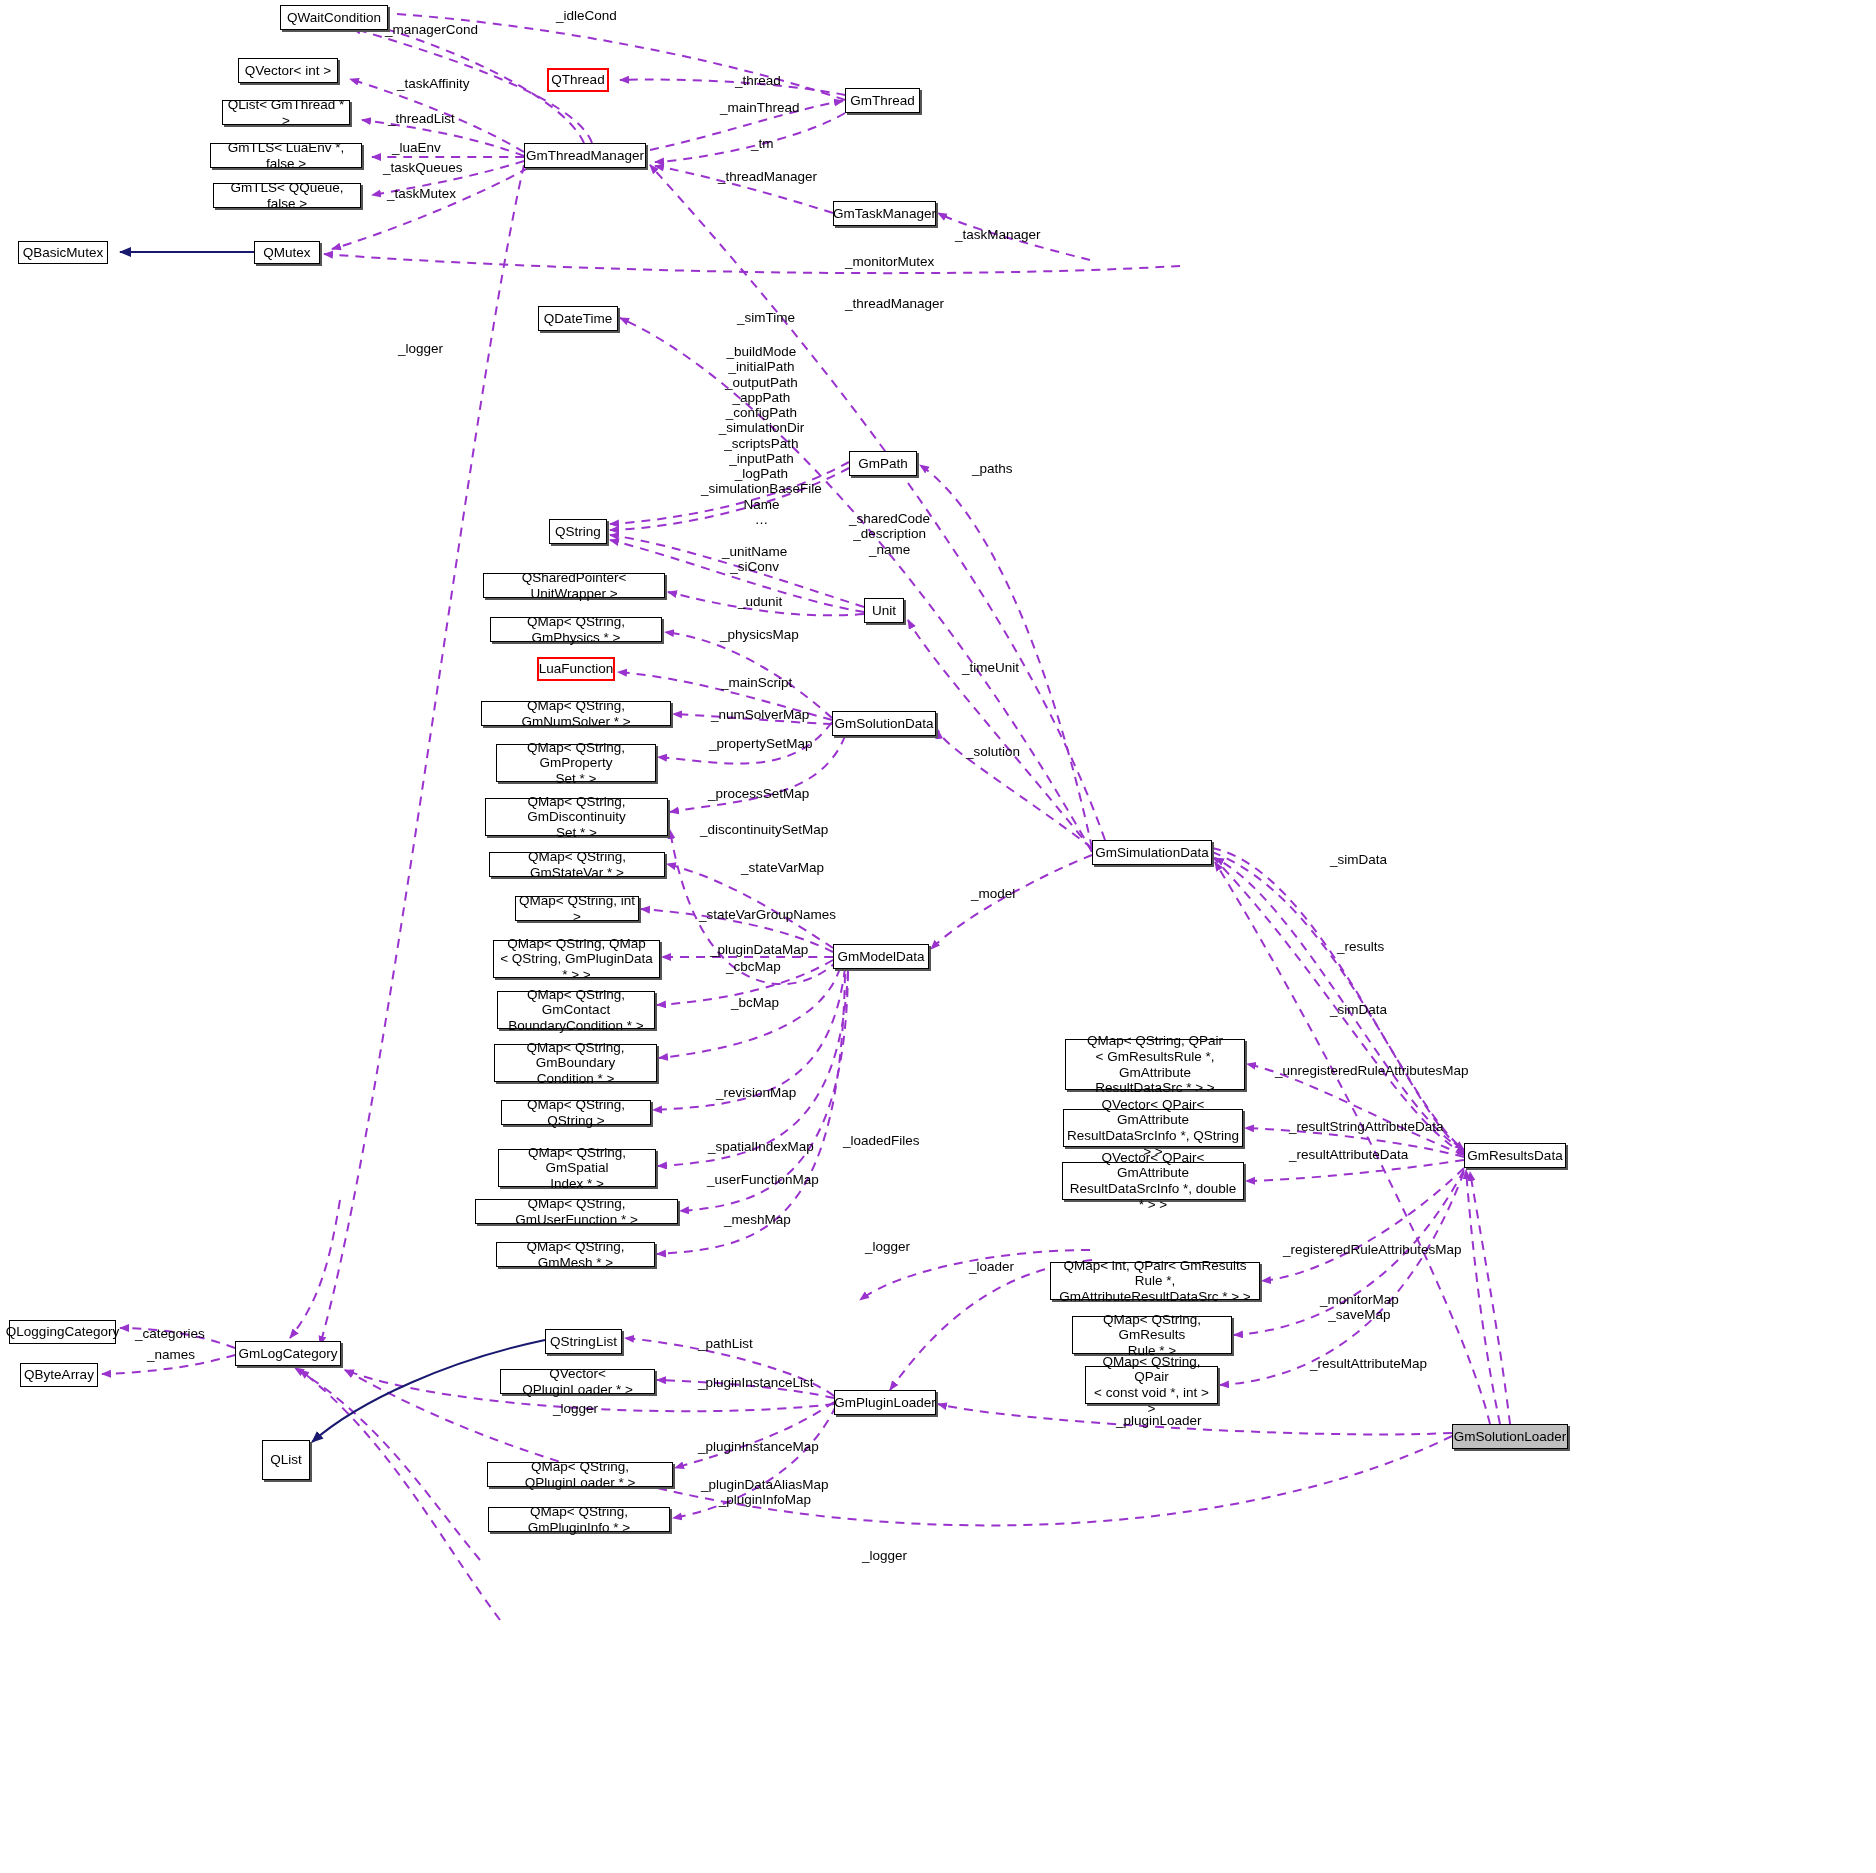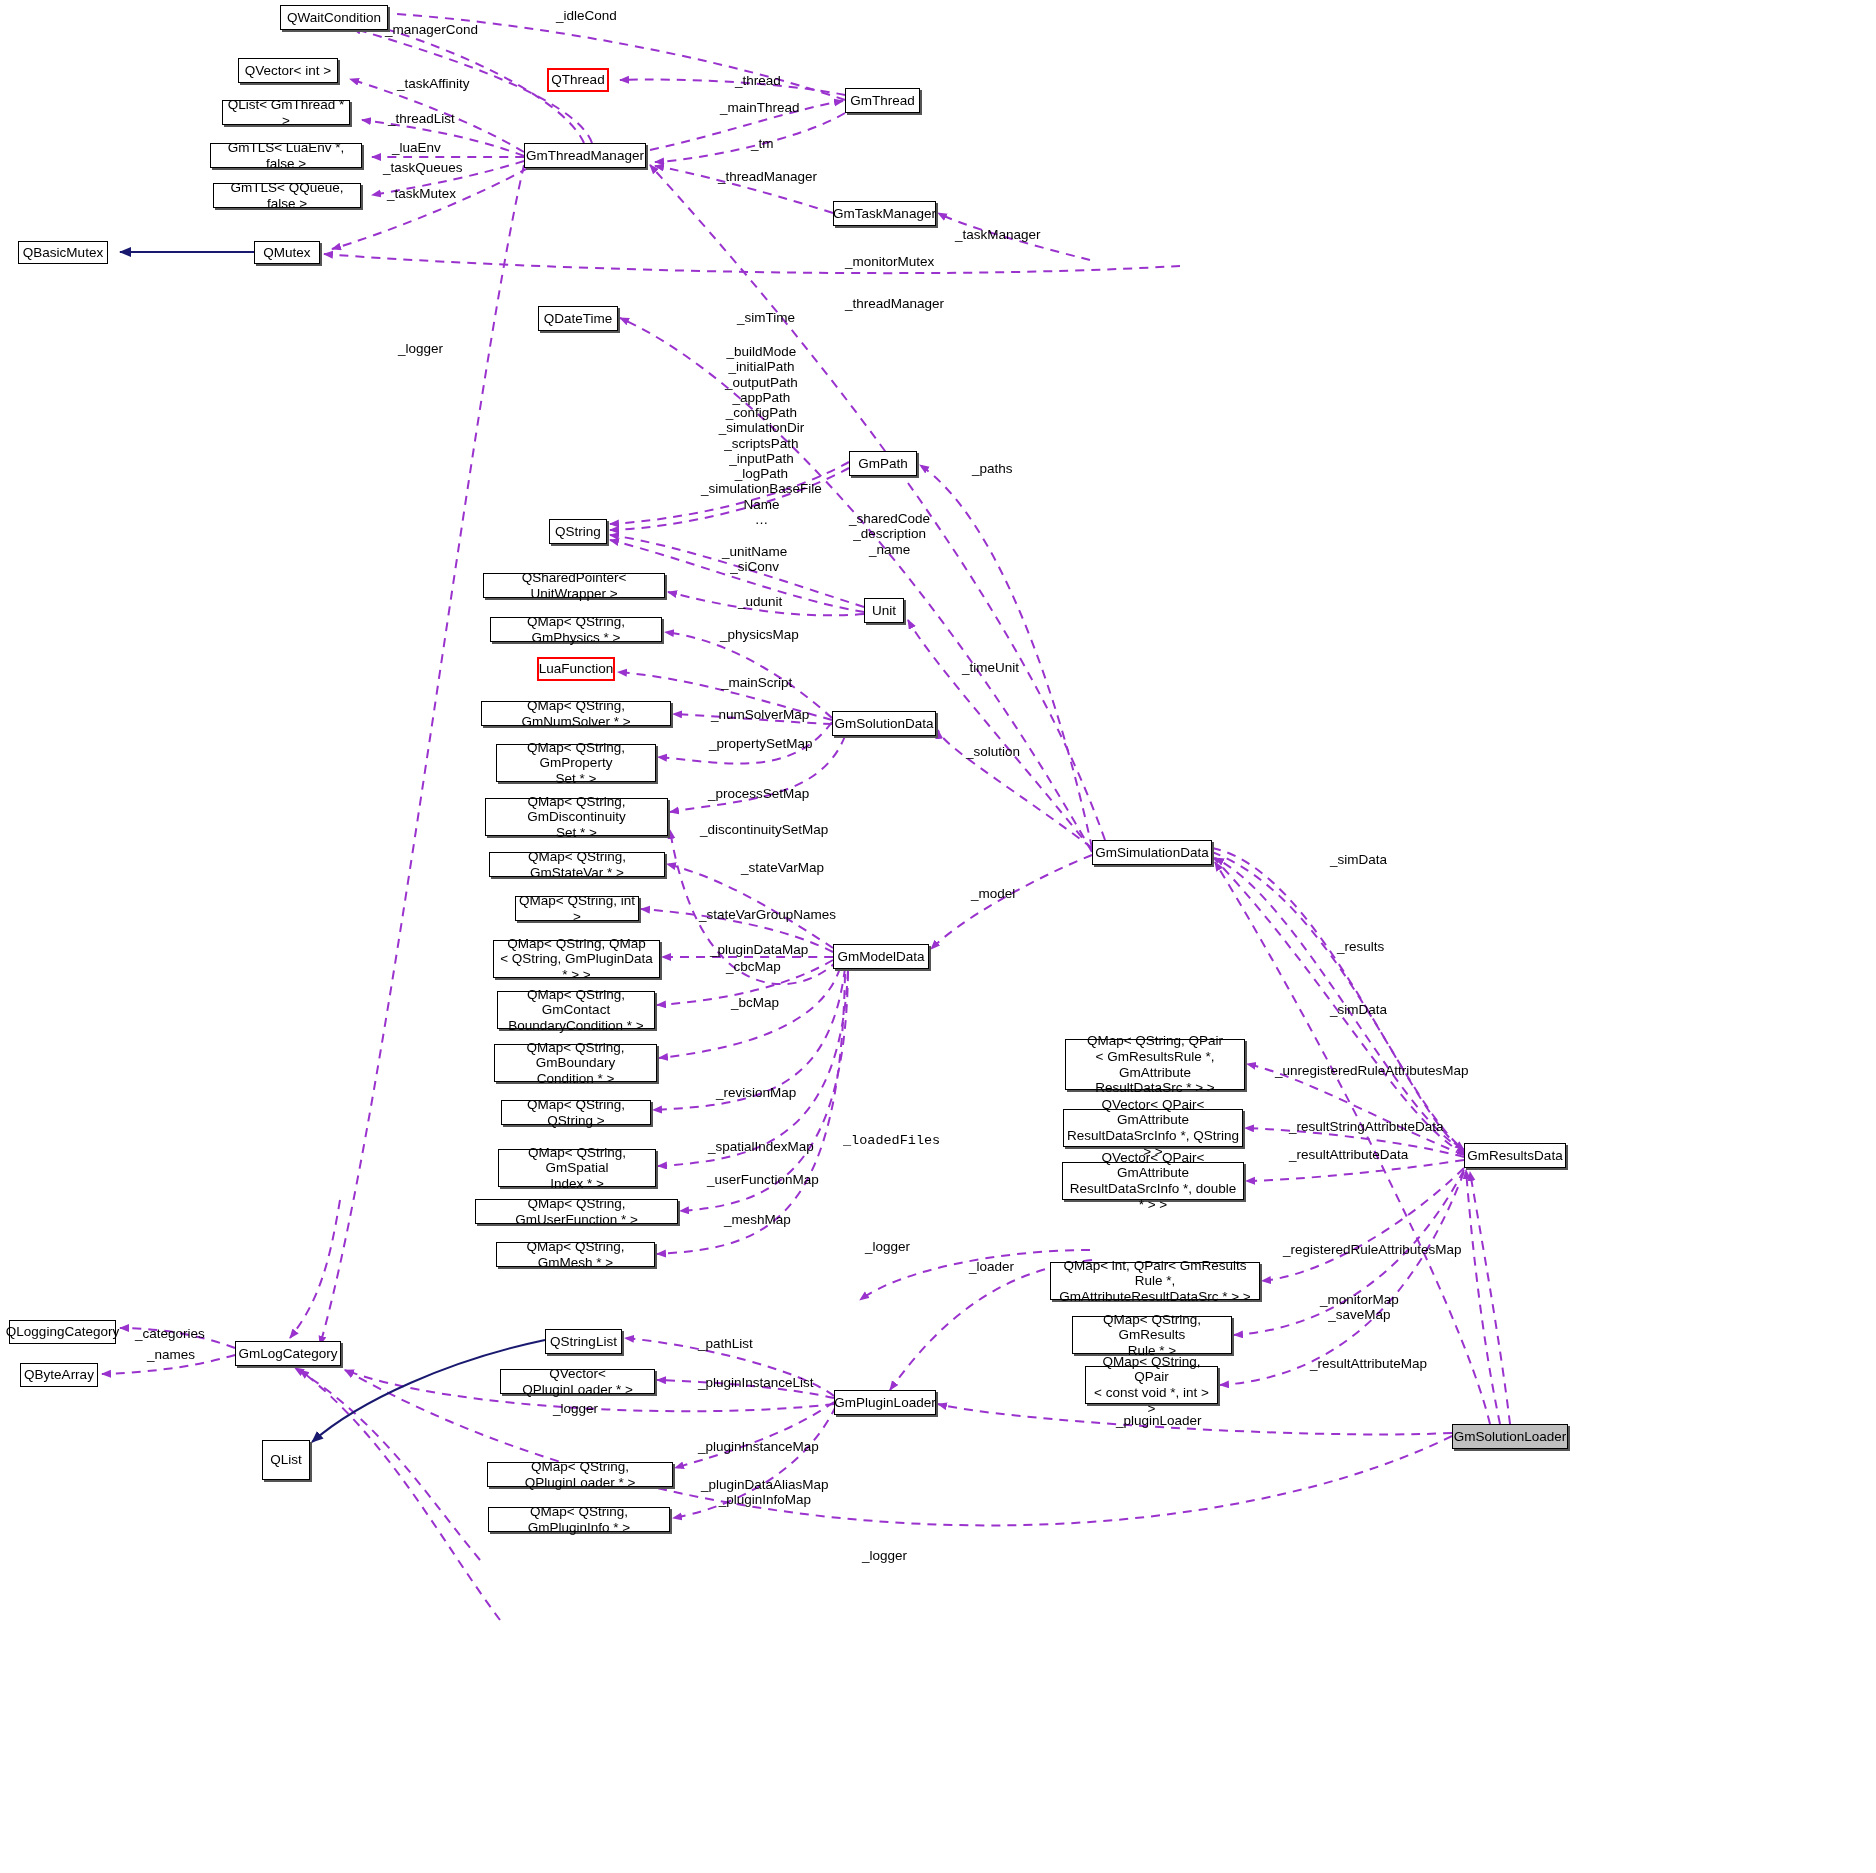--- a/index.html
+++ b/index.html
@@ -292,21 +292,21 @@
       <div class="edge-label" style="left: 971px; top: 886px;">_model</div>
       <div class="edge-label" style="left: 699px; top: 907px;">_stateVarGroupNames</div>
       <div class="edge-label" style="left: 1337px; top: 939px;">_results</div>
       <div class="edge-label" style="left: 710px; top: 942px;">_pluginDataMap</div>
       <div class="edge-label" style="left: 726px; top: 959px;">_cbcMap</div>
       <div class="edge-label" style="left: 731px; top: 995px;">_bcMap</div>
       <div class="edge-label" style="left: 1330px; top: 1002px;">_simData</div>
       <div class="edge-label" style="left: 1275px; top: 1063px;">_unregisteredRuleAttributesMap</div>
       <div class="edge-label" style="left: 716px; top: 1085px;">_revisionMap</div>
       <div class="edge-label" style="left: 1289px; top: 1119px;">_resultStringAttributeData</div>
-      <div class="edge-label" style="left: 843px; top: 1133px; font-family: Liberation Mono, monospace;">_loadedFiles</div>
+      <div class="edge-label" style="left: 843px; top: 1133px;">_loadedFiles</div>
       <div class="edge-label" style="left: 708px; top: 1139px;">_spatialIndexMap</div>
       <div class="edge-label" style="left: 1289px; top: 1147px;">_resultAttributeData</div>
       <div class="edge-label" style="left: 707px; top: 1172px;">_userFunctionMap</div>
       <div class="edge-label" style="left: 724px; top: 1212px;">_meshMap</div>
       <div class="edge-label" style="left: 1283px; top: 1242px;">_registeredRuleAttributesMap</div>
       <div class="edge-label" style="left: 865px; top: 1239px;">_logger</div>
       <div class="edge-label" style="left: 969px; top: 1259px;">_loader</div>
       <div class="edge-label" style="left: 1320px; top: 1292px;">_monitorMap
 _saveMap</div>
       <div class="edge-label" style="left: 698px; top: 1336px;">_pathList</div>

